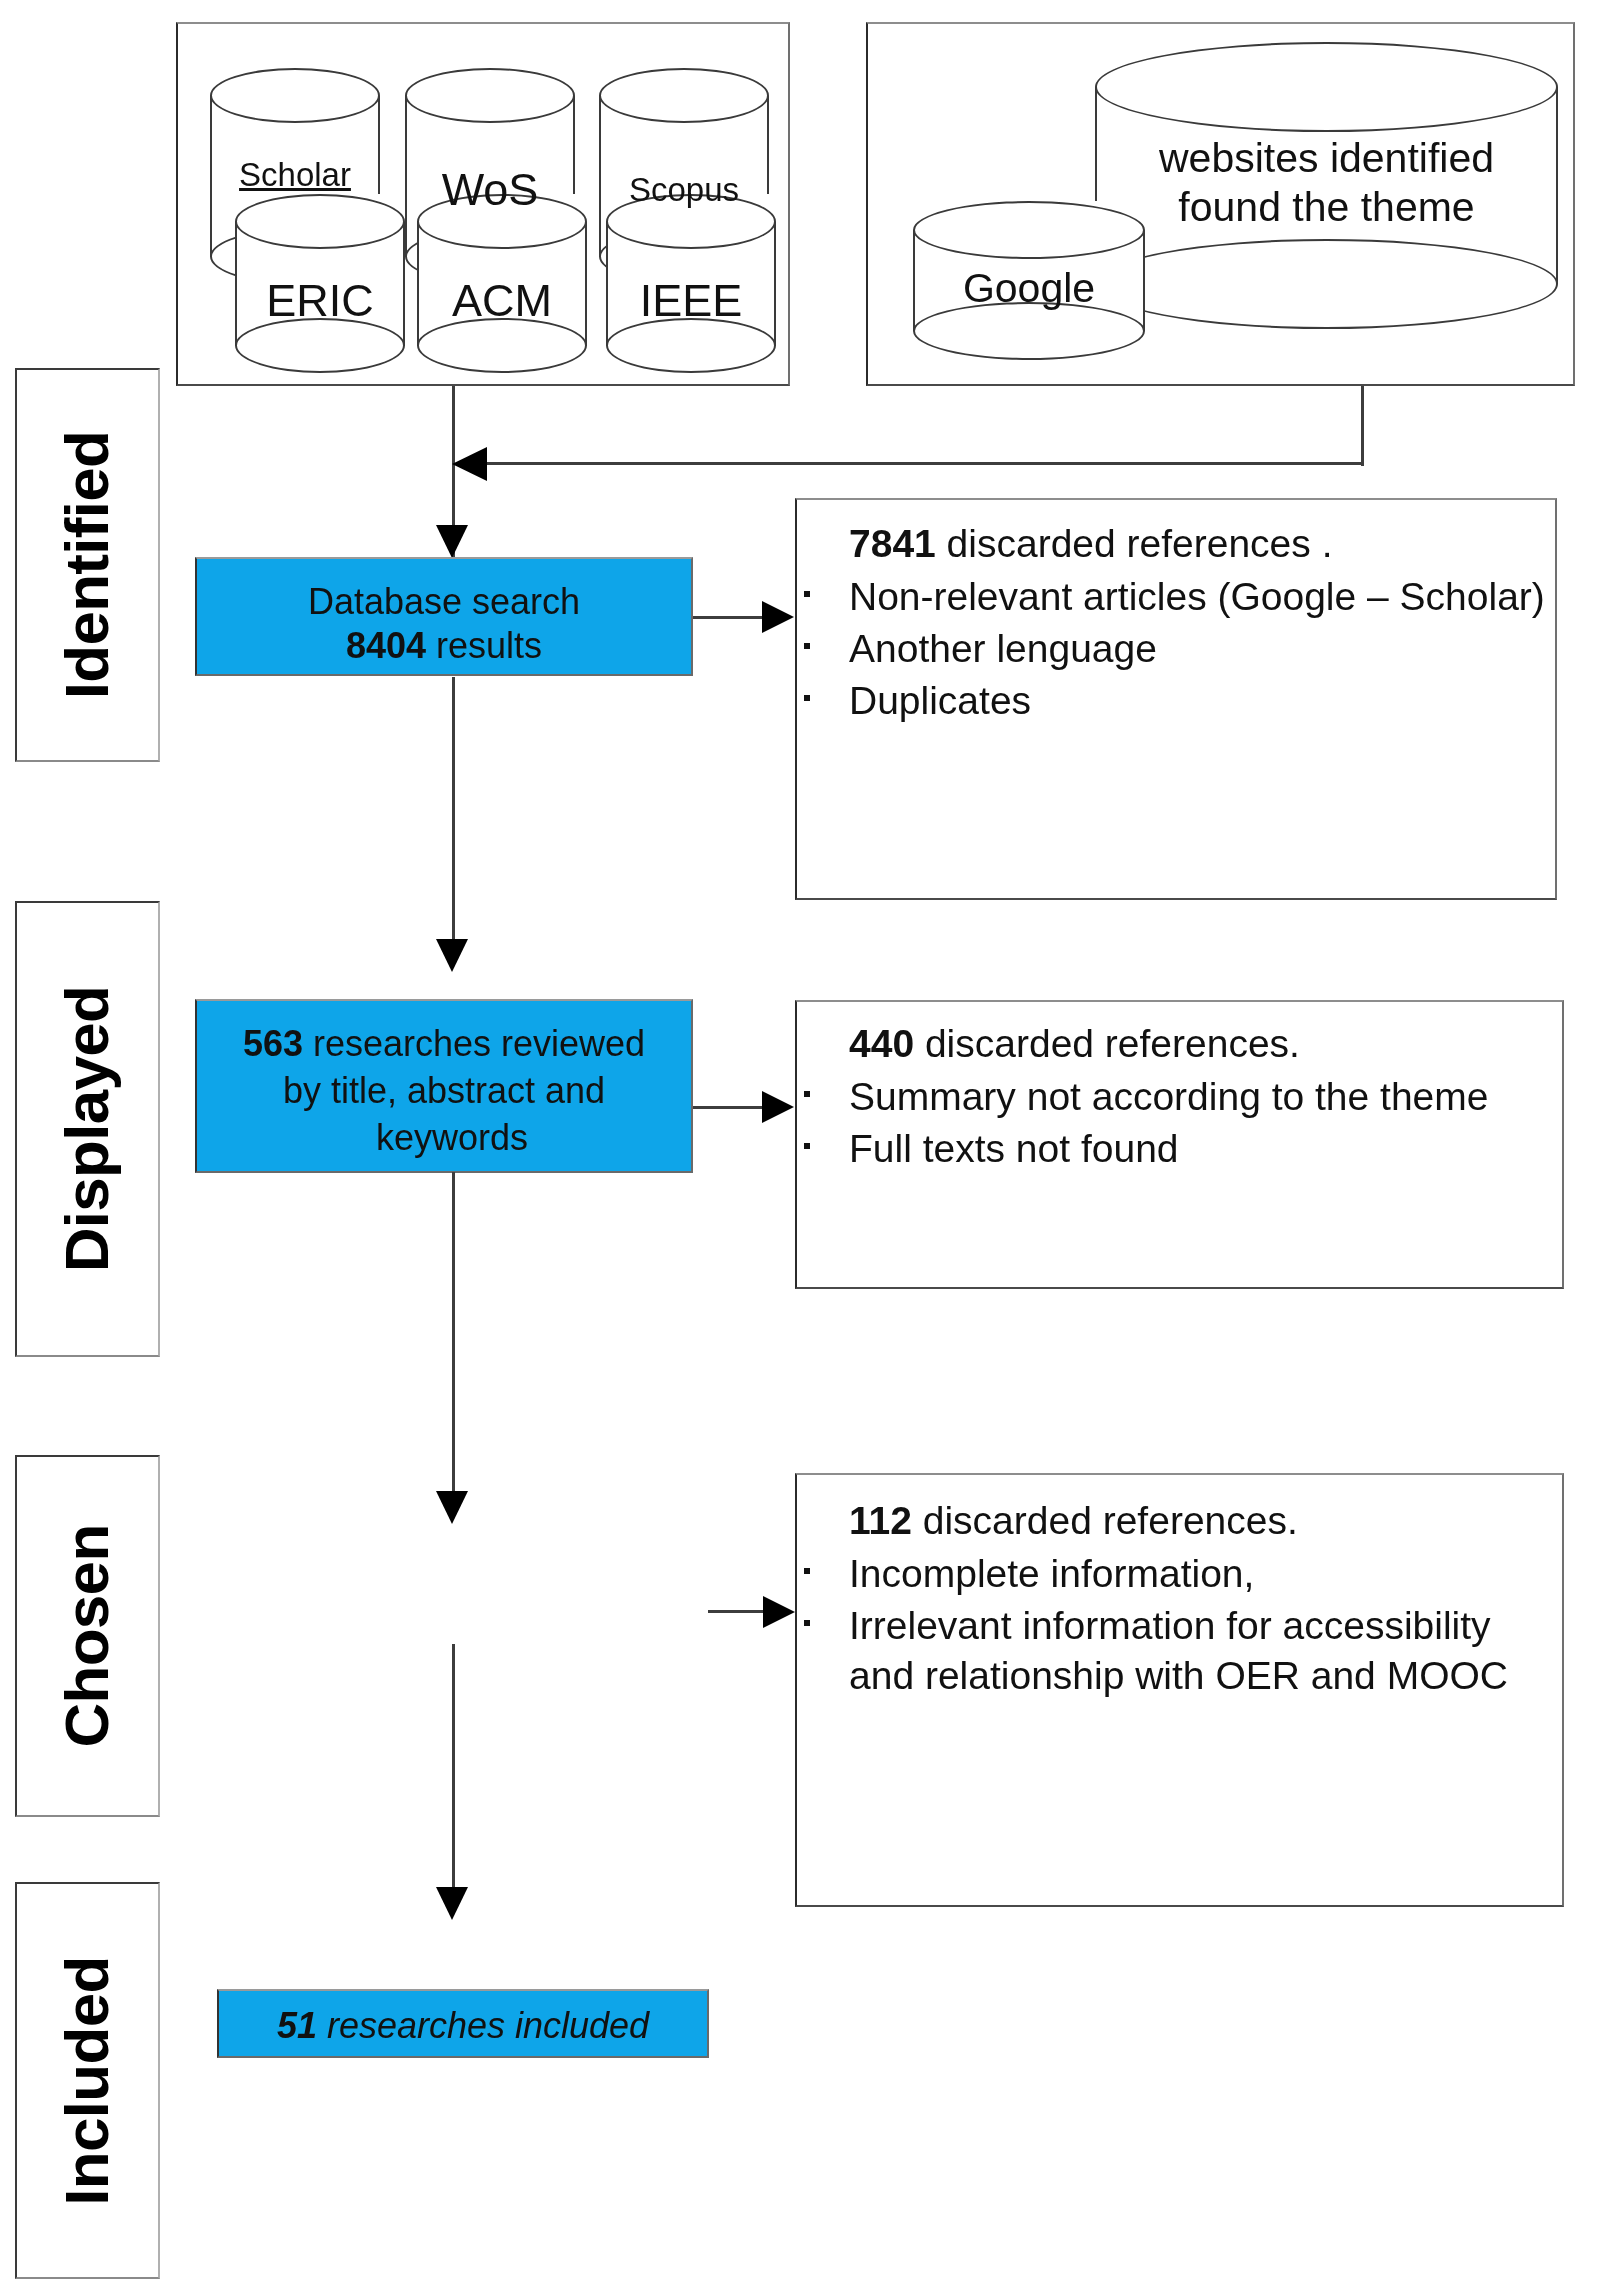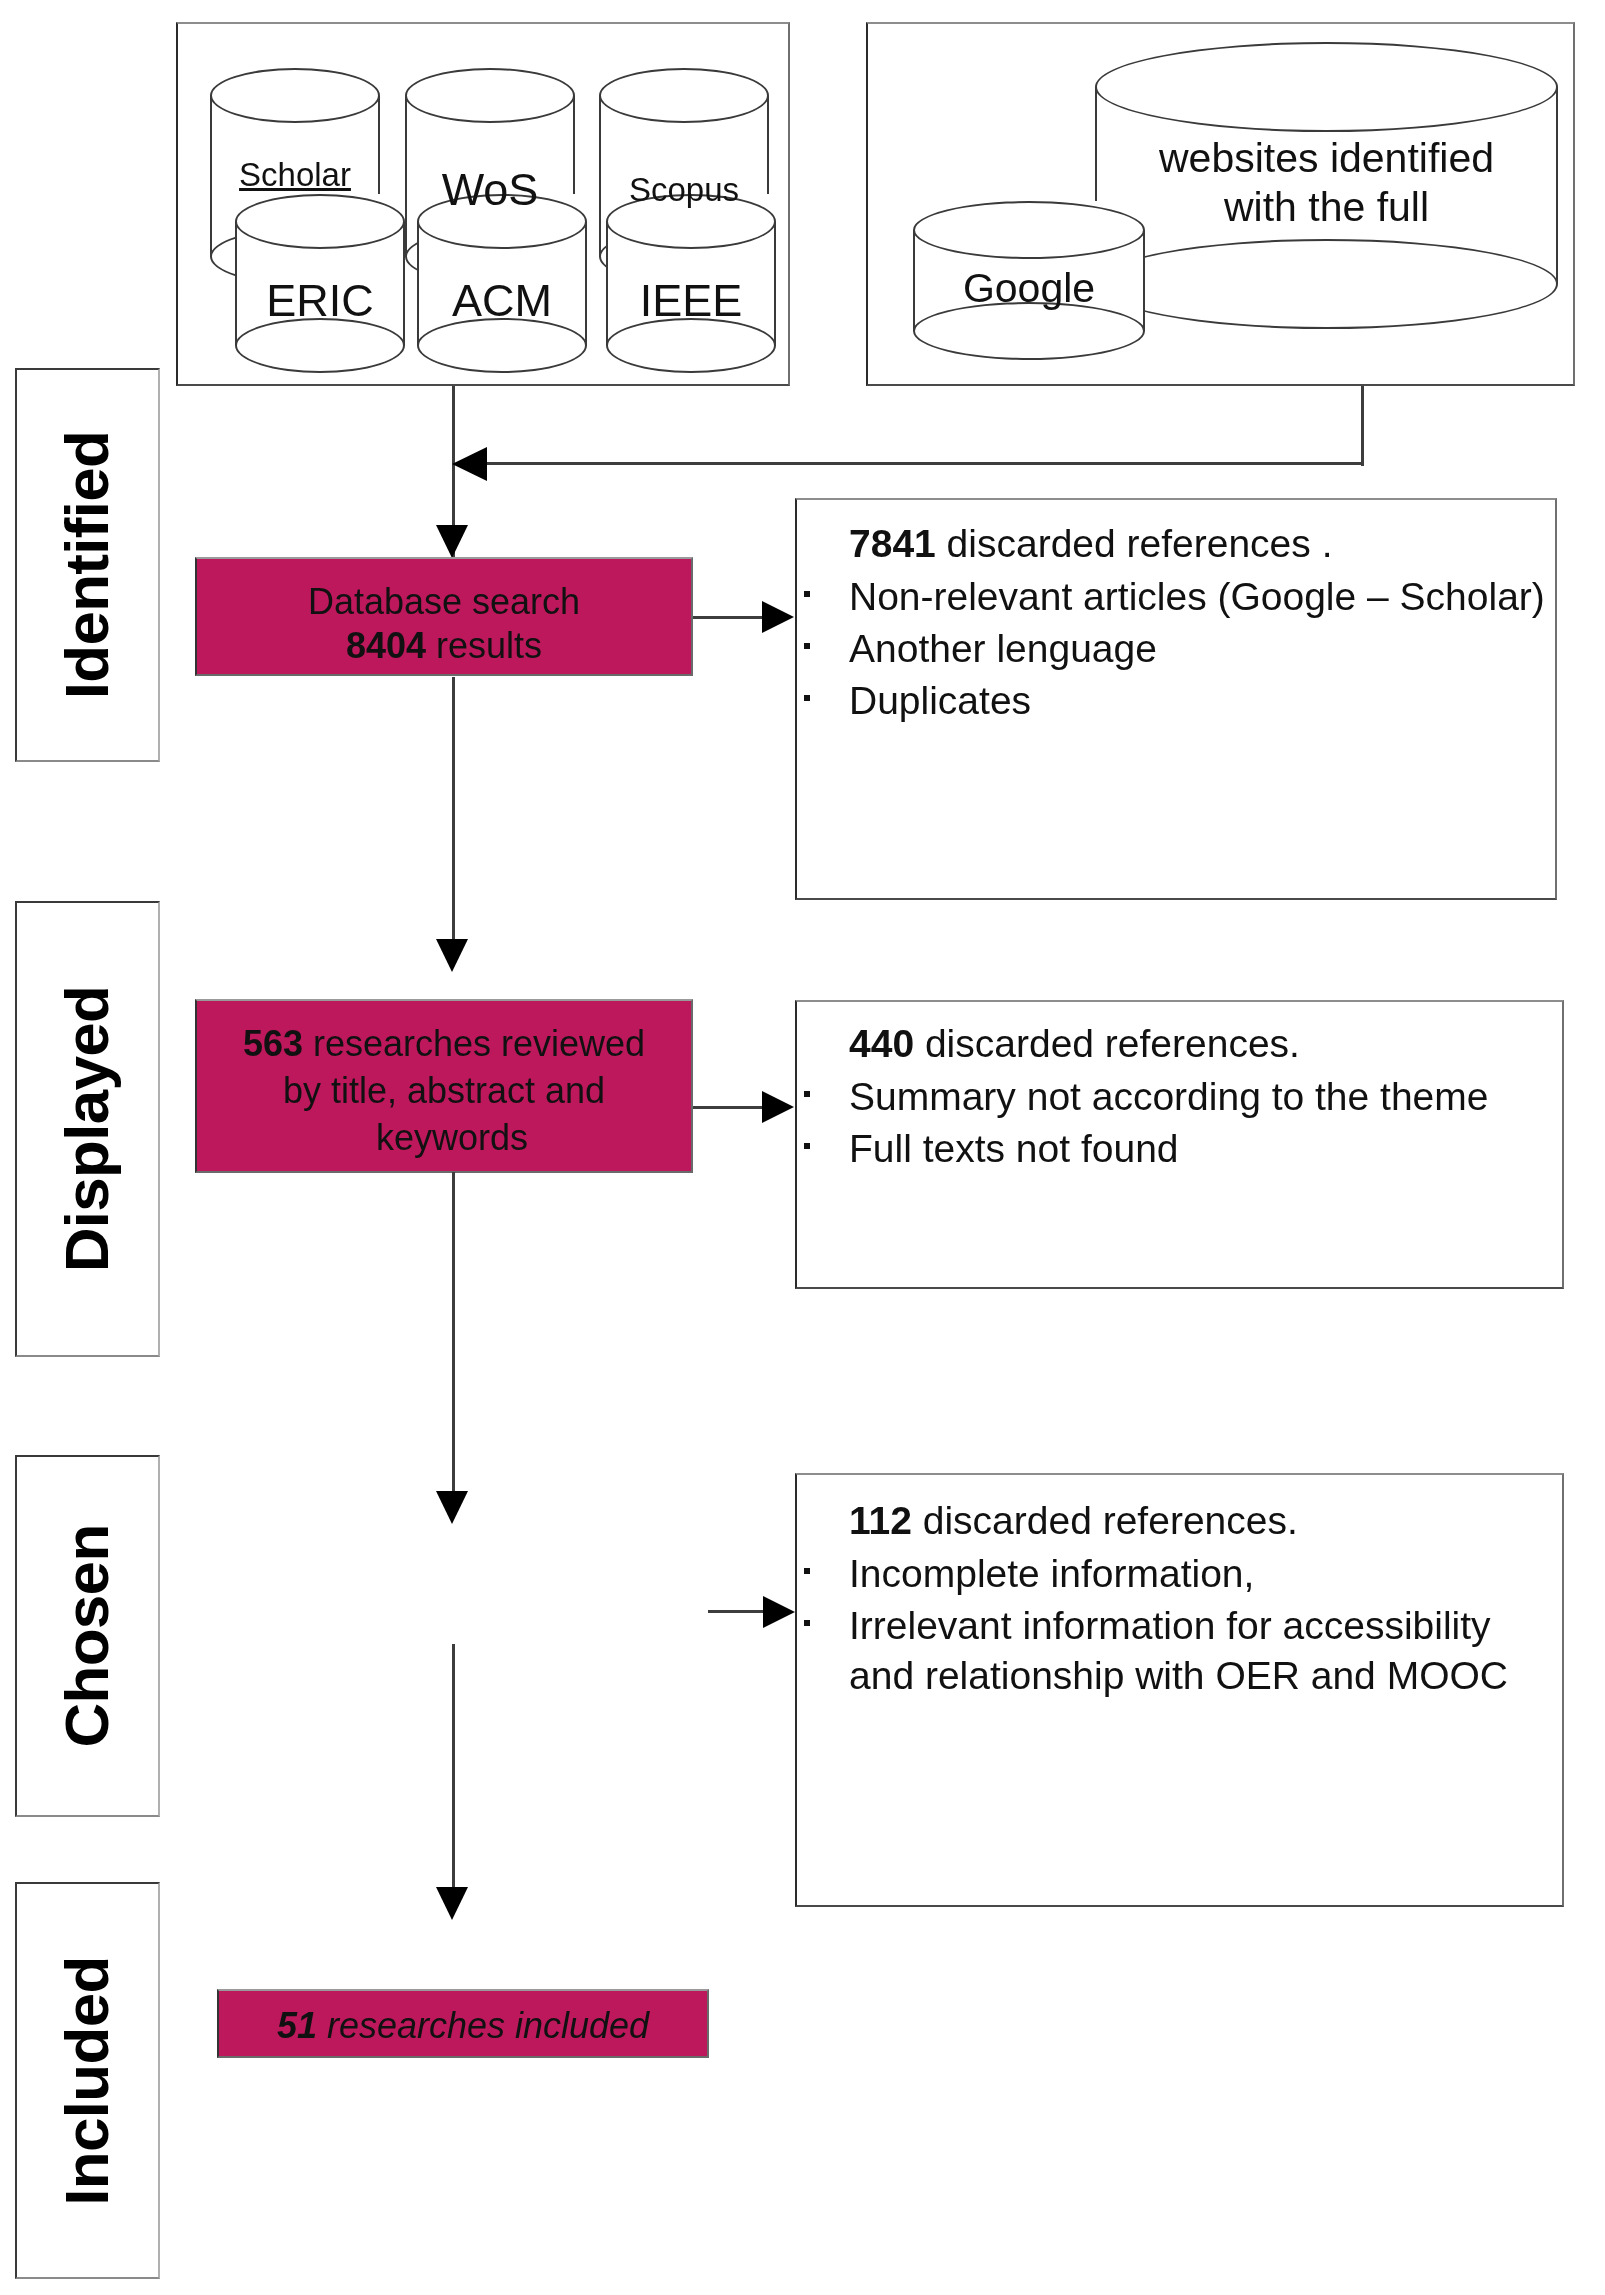--- a/index.html
+++ b/index.html
@@ -22,21 +22,21 @@
     background:#fff;
     border:2.2px solid #555;
     border-top-color:#8d8d8d;
     border-left-color:#2b2b2b;
     border-right-color:#707070;
     border-bottom-color:#4a4a4a;
   }
   .thinbox{
     position:absolute;
     box-sizing:border-box;
-    background:#be185d;
+    background:#0ea5e9;
     border:2.2px solid #6a6a6a;
     border-top-color:#9a9a9a;
     border-left-color:#333;
   }
 
   
   .stage{
     position:absolute;
     box-sizing:border-box;
     background:#fff;
@@ -219,21 +219,21 @@
     <div class="lbl" style="top:81px; font-size:45px;">IEEE</div>
   </div>
 
   <div class="box" style="left:866px; top:22px; width:709px; height:364px;"></div>
 
   <div class="cyl" style="left:1095px; top:42px; width:463px; height:289px;">
     <div class="body" style="top:45px; height:197px;"></div>
     <div class="top" style="top:0; height:90px;"></div>
     <div class="bot" style="top:197px; height:90px;"></div>
     <div class="lbl" style="top:93px; font-size:41px;">websites identified</div>
-    <div class="lbl" style="top:142px; font-size:41px;">with the full</div>
+    <div class="lbl" style="top:142px; font-size:41px;">found the theme</div>
   </div>
 
   <div class="cyl" style="left:913px; top:201px; width:232px; height:153px; z-index:4;">
     <div class="body" style="top:29px; height:101px;"></div>
     <div class="top" style="top:0; height:58px;"></div>
     <div class="bot" style="top:101px; height:58px;"></div>
     <div class="lbl" style="top:64px; font-size:41px;">Google</div>
   </div>
 
   <div class="vline" style="left:452px; top:386px; height:173px;"></div>

